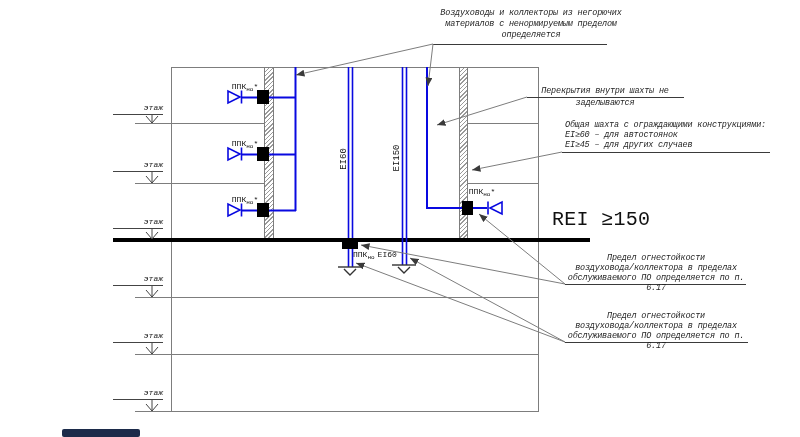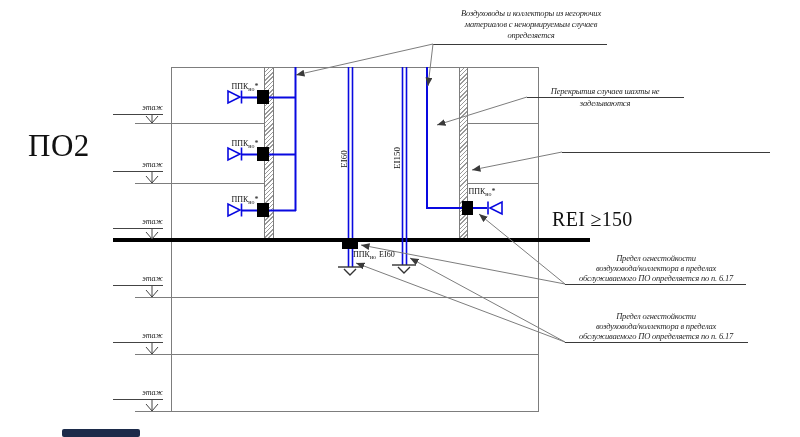--- a/index.html
+++ b/index.html
@@ -1,18 +1,18 @@
 <!DOCTYPE html>
 <html><head>
 <meta charset="utf-8">
 <style>
   html,body{margin:0;padding:0;background:#fff;}
   #stage{
     position:relative;width:792px;height:437px;background:#ffffff;overflow:hidden;
-    font-family:Liberation Serif, serif;color:#1c1c1c;
+    font-family:Liberation Mono, monospace;color:#1c1c1c;
   }
   .abs{position:absolute;}
   .note{font-size:8.5px;line-height:11px;font-style:italic;letter-spacing:-0.2px;text-align:center;color:#1f1f1f;}
   .note-left{text-align:left;line-height:10px;font-size:8.5px;}
   .tight{line-height:10px;}
   .zone{font-size:31px;letter-spacing:0.5px;color:#111;}
   .rei{font-size:20px;color:#111;letter-spacing:0.3px;}
   .floor-lbl{font-size:8px;font-style:italic;width:50px;text-align:right;color:#222;}
   .ppk{font-size:8px;width:46px;text-align:center;color:#111;}
   .ppk .sub{font-size:6px;vertical-align:-2px;}
@@ -141,43 +141,47 @@
       <line x1="562" y1="152" x2="472" y2="170" marker-end="url(#ah)"></line>
       <line x1="565" y1="284" x2="479" y2="214" marker-end="url(#ah)"></line>
       <line x1="565" y1="284" x2="361" y2="245" marker-end="url(#ah)"></line>
       <line x1="565" y1="342" x2="356" y2="263" marker-end="url(#ah)"></line>
       <line x1="565" y1="342" x2="410" y2="258" marker-end="url(#ah)"></line>
     </g>
   </svg>
 
   <div class="abs txt note" style="left:420px;top:8px;width:222px;">
     <div>Воздуховоды и коллекторы из негорючих</div>
-    <div>материалов с ненормируемым случаев</div>
+    <div>материалов с ненормируемым пределом</div>
     <div>определяется</div>
   </div>
 
   <div class="abs txt note tight" style="left:505px;top:86px;width:200px;">
-    <div>Перекрытия случаев шахты не</div>
+    <div>Перекрытия внутри шахты не</div>
     <div style="margin-top:2px;text-align:center;">заделываются</div>
   </div>
 
+  <div class="abs txt note note-left" style="left:565px;top:120px;width:220px;font-style:italic;">
+    <div>Общая шахта с ограждающими конструкциями:</div>
+    <div>EI≥60 – для автостоянок</div>
+    <div>EI≥45 – для других случаев</div>
+  </div>
 
   <div class="abs txt note tight" style="left:560px;top:253px;width:192px;">
     <div>Предел огнестойкости</div>
     <div>воздуховода/коллектора в пределах</div>
     <div>обслуживаемого ПО определяется по п. 6.17</div>
   </div>
 
   <div class="abs txt note tight" style="left:560px;top:311px;width:192px;">
     <div>Предел огнестойкости</div>
     <div>воздуховода/коллектора в пределах</div>
     <div>обслуживаемого ПО определяется по п. 6.17</div>
   </div>
 
-  <div class="abs txt zone" style="left:28px;top:128px;">ПО2</div>
 
   <div class="abs txt rei" style="left:552px;top:208px;">REI ≥150</div>
 
   <div class="abs txt floor-lbl" style="left:113px;top:103px;">этаж</div>
   <div class="abs txt floor-lbl" style="left:113px;top:160px;">этаж</div>
   <div class="abs txt floor-lbl" style="left:113px;top:217px;">этаж</div>
   <div class="abs txt floor-lbl" style="left:113px;top:274px;">этаж</div>
   <div class="abs txt floor-lbl" style="left:113px;top:331px;">этаж</div>
   <div class="abs txt floor-lbl" style="left:113px;top:388px;">этаж</div>
 

